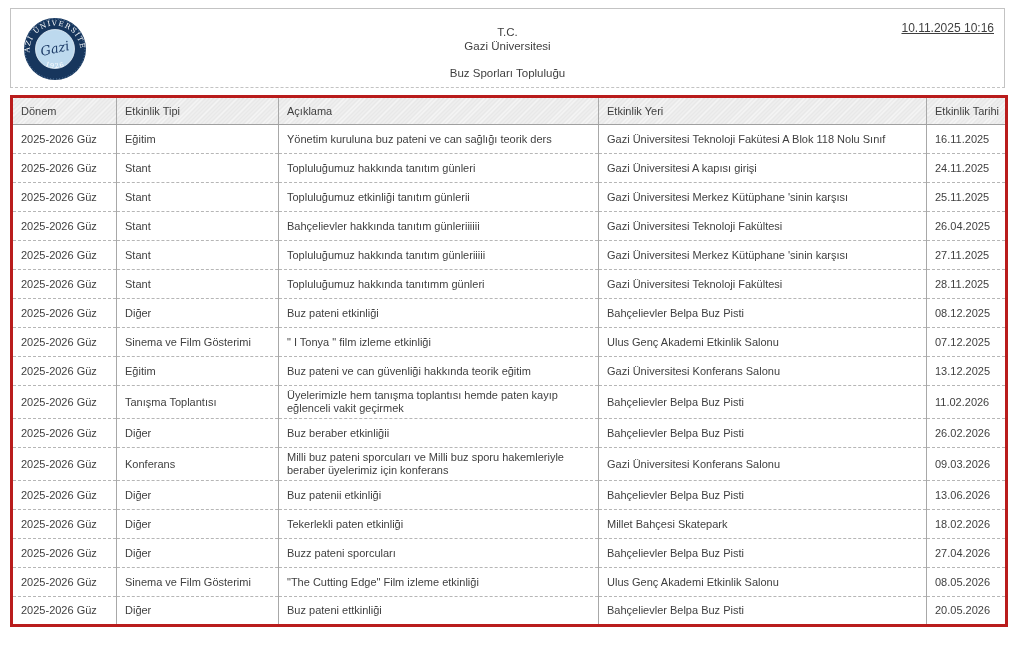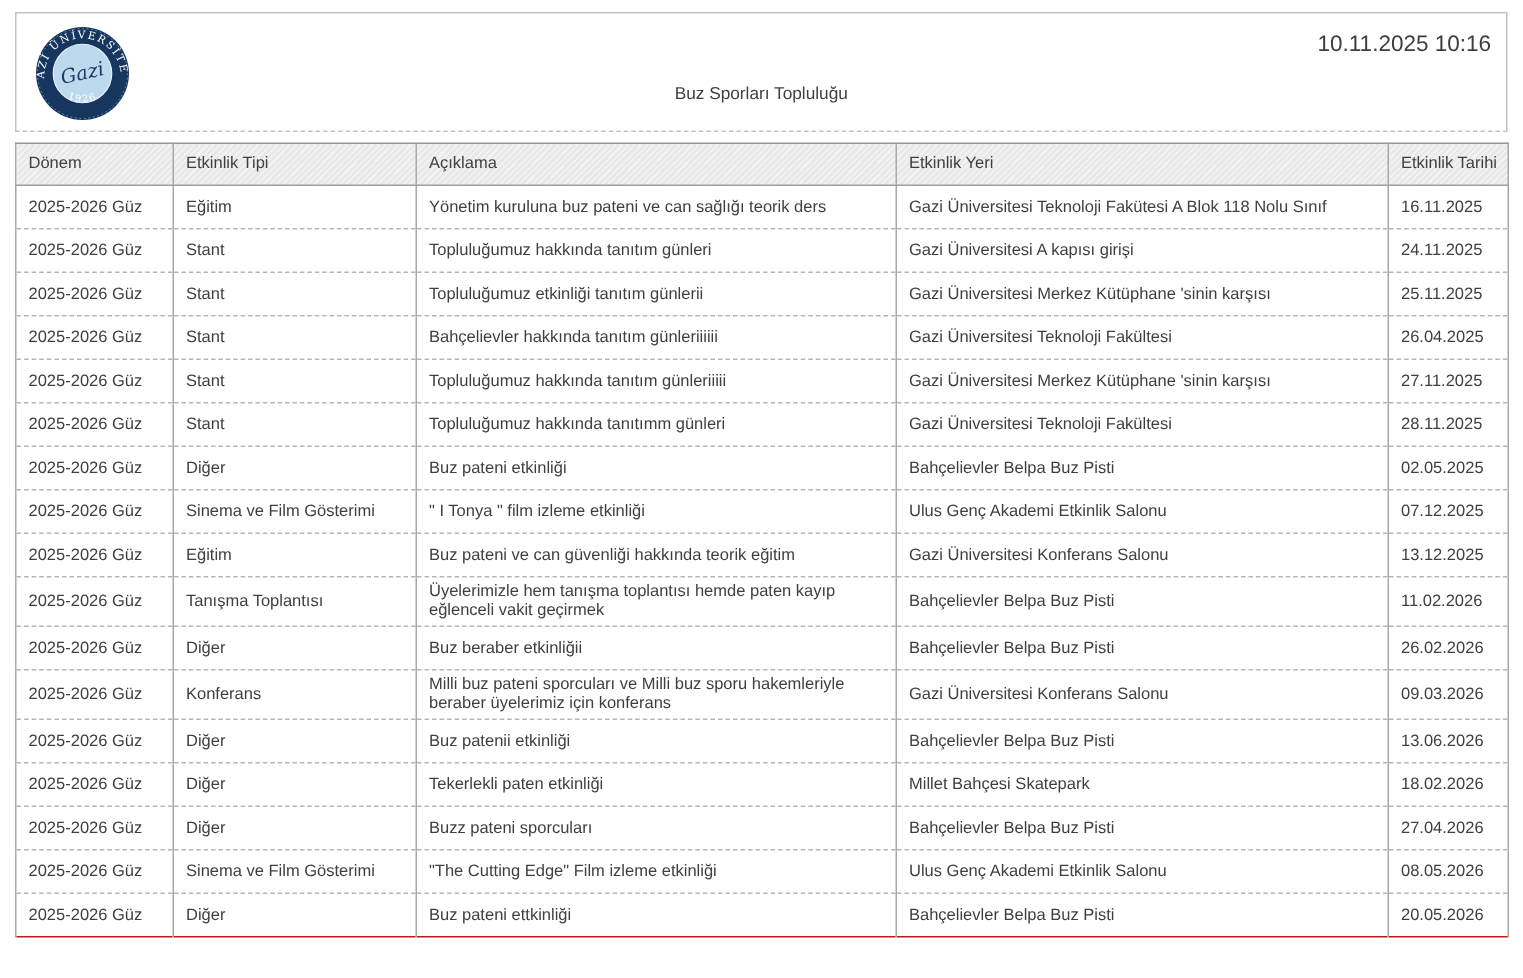--- a/index.html
+++ b/index.html
@@ -18,24 +18,25 @@
     position: relative;
     width: 995px; height: 80px;
     border: 1px solid #c3c3c3;
     border-bottom-style: dashed;
   }
   .logo-wrap { position: absolute; left: 12px; top: 8px; width: 64px; height: 64px; }
   .title-block {
     position: absolute; left: 0; right: 0; top: 16px;
     text-align: center; font-size: 11.5px; line-height: 14px;
   }
-  .subtitle { margin-top: 31px; }
+  .subtitle { margin-top: 13px; }
   .timestamp {
     position: absolute; right: 10px; top: 12px;
-    font-size: 15px;
+    font-size: 12px;
+    text-decoration: underline;
   }
 
   
   table.report {
     margin-top: 7px;
     width: 995px;
     border-collapse: collapse;
     table-layout: fixed;
     font-size: 11px;
   }
@@ -43,21 +44,21 @@
     border-left: 1px solid #a8a8a8;
     border-right: 1px solid #a8a8a8;
     border-top: 1px dashed #b6b6b6;
     border-bottom: 1px dashed #b6b6b6;
     padding: 3px 4px 3px 8px;
     text-align: left;
     vertical-align: middle;
     line-height: 13px;
     overflow: hidden;
   }
-  table.report { border: 1px solid #b91c1c; }
+  table.report { border: 3px solid #b91c1c; }
   table.report thead th {
     height: 28px;
     background: #ededed;
     background-image: repeating-linear-gradient(135deg, rgba(255,255,255,.5) 0 1px, rgba(0,0,0,0.02) 1px 3px);
     font-weight: normal;
     border-top: 1px solid #979797;
     border-bottom: 1px solid #a0a0a0;
   }
   table.report tbody td { height: 29px; }
 </style>
@@ -81,20 +82,22 @@
           <textPath href="#arc-top" startOffset="50%" text-anchor="middle">GAZİ ÜNİVERSİTESİ</textPath>
         </text>
         <text font-size="6.5" font-family="DejaVu Serif, serif" fill="#ffffff" letter-spacing="1">
           <textPath href="#arc-bottom" startOffset="50%" text-anchor="middle">1926</textPath>
         </text>
         <text x="32" y="36" text-anchor="middle" font-size="13" font-family="DejaVu Serif, serif" font-style="italic" fill="#1b3a66" transform="rotate(-12 32 32)">Gazi</text>
       </svg>
     </div>
 
     <div class="title-block">
+      <div>T.C.</div>
+      <div>Gazi Üniversitesi</div>
       <div class="subtitle">Buz Sporları Topluluğu</div>
     </div>
 
     <div class="timestamp">10.11.2025 10:16</div>
   </div>
 
   <table class="report">
     <colgroup>
       <col style="width:105px">
       <col style="width:162px">
@@ -158,21 +161,21 @@
       <td>Topluluğumuz hakkında tanıtımm günleri</td>
       <td>Gazi Üniversitesi Teknoloji Fakültesi</td>
       <td>28.11.2025</td>
     </tr>
 
     <tr>
       <td>2025-2026 Güz</td>
       <td>Diğer</td>
       <td>Buz pateni etkinliği</td>
       <td>Bahçelievler Belpa Buz Pisti</td>
-      <td>02.05.2025</td>
+      <td>08.12.2025</td>
     </tr>
 
     <tr>
       <td>2025-2026 Güz</td>
       <td>Sinema ve Film Gösterimi</td>
       <td>" I Tonya " film izleme etkinliği</td>
       <td>Ulus Genç Akademi Etkinlik Salonu</td>
       <td>07.12.2025</td>
     </tr>
 

